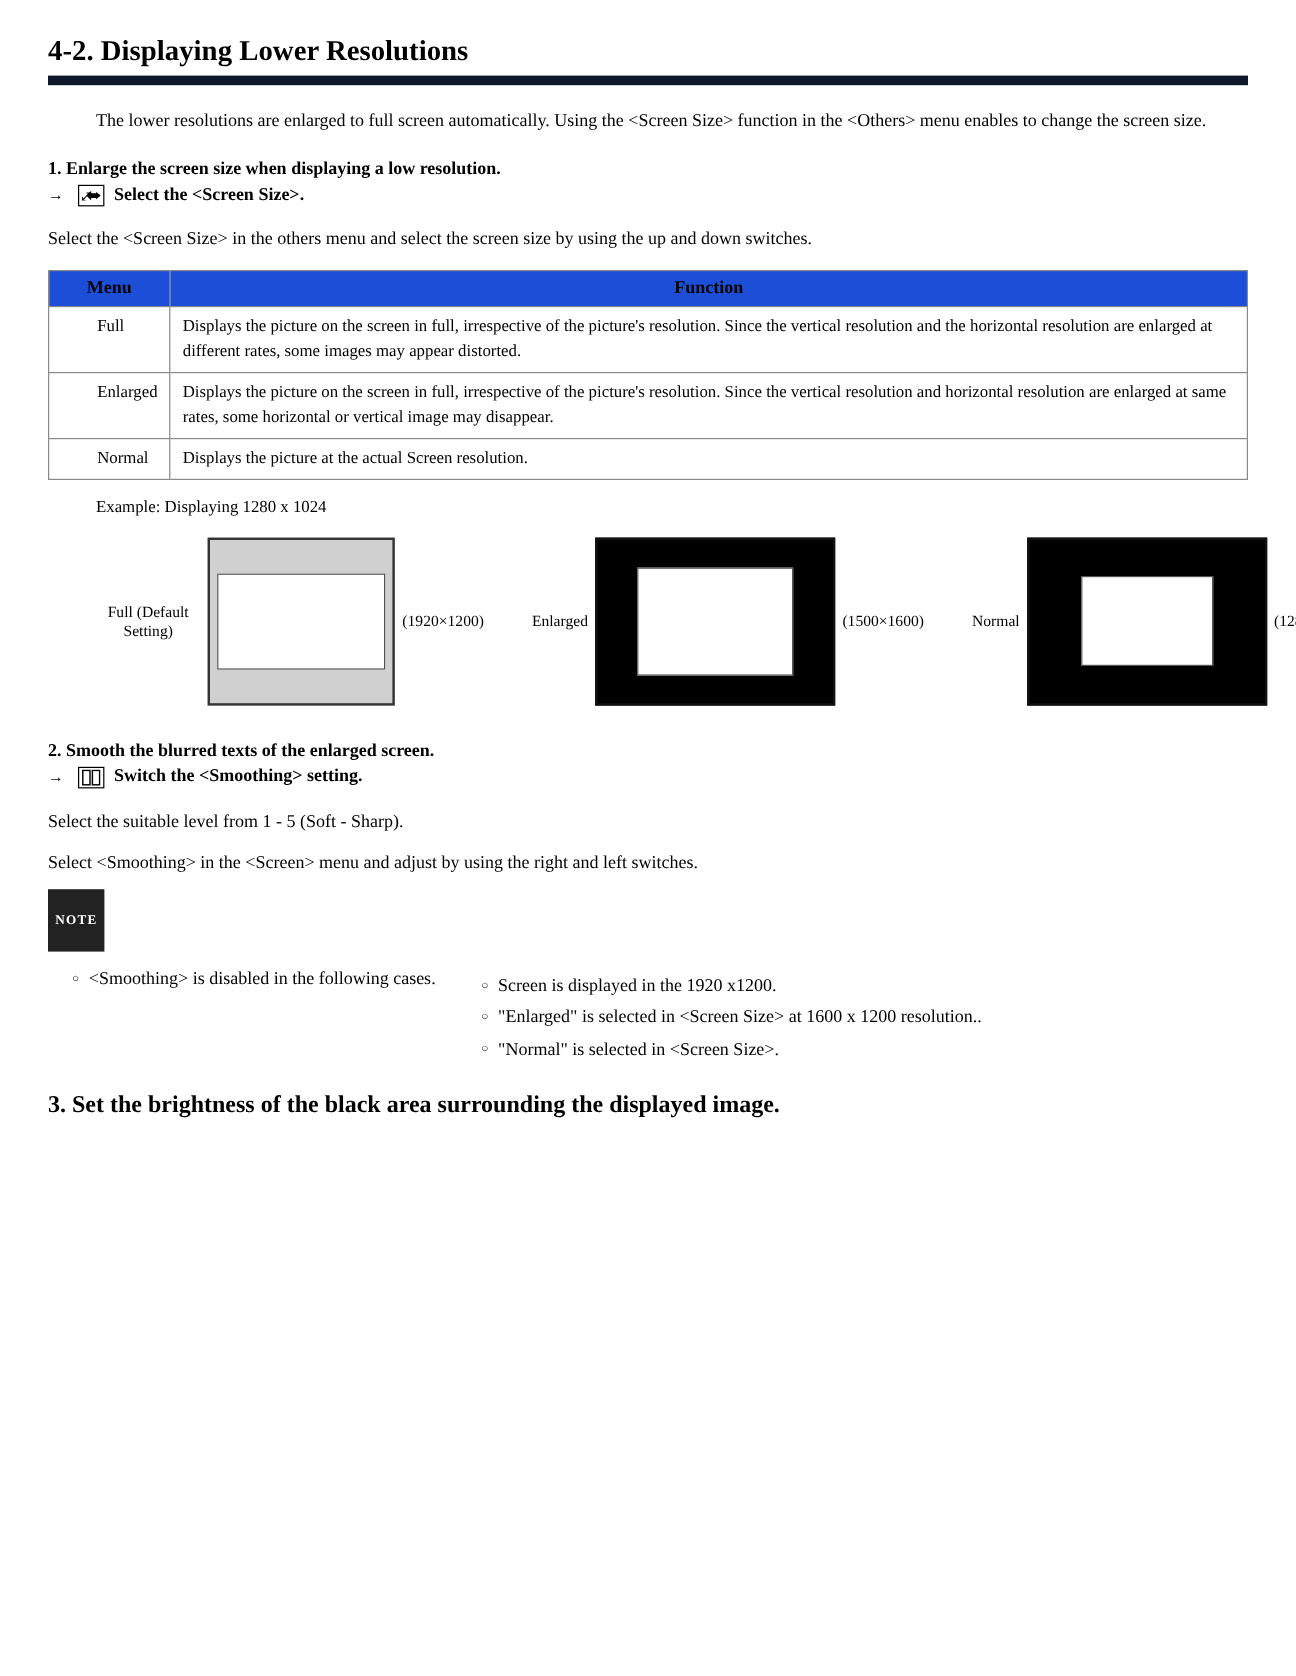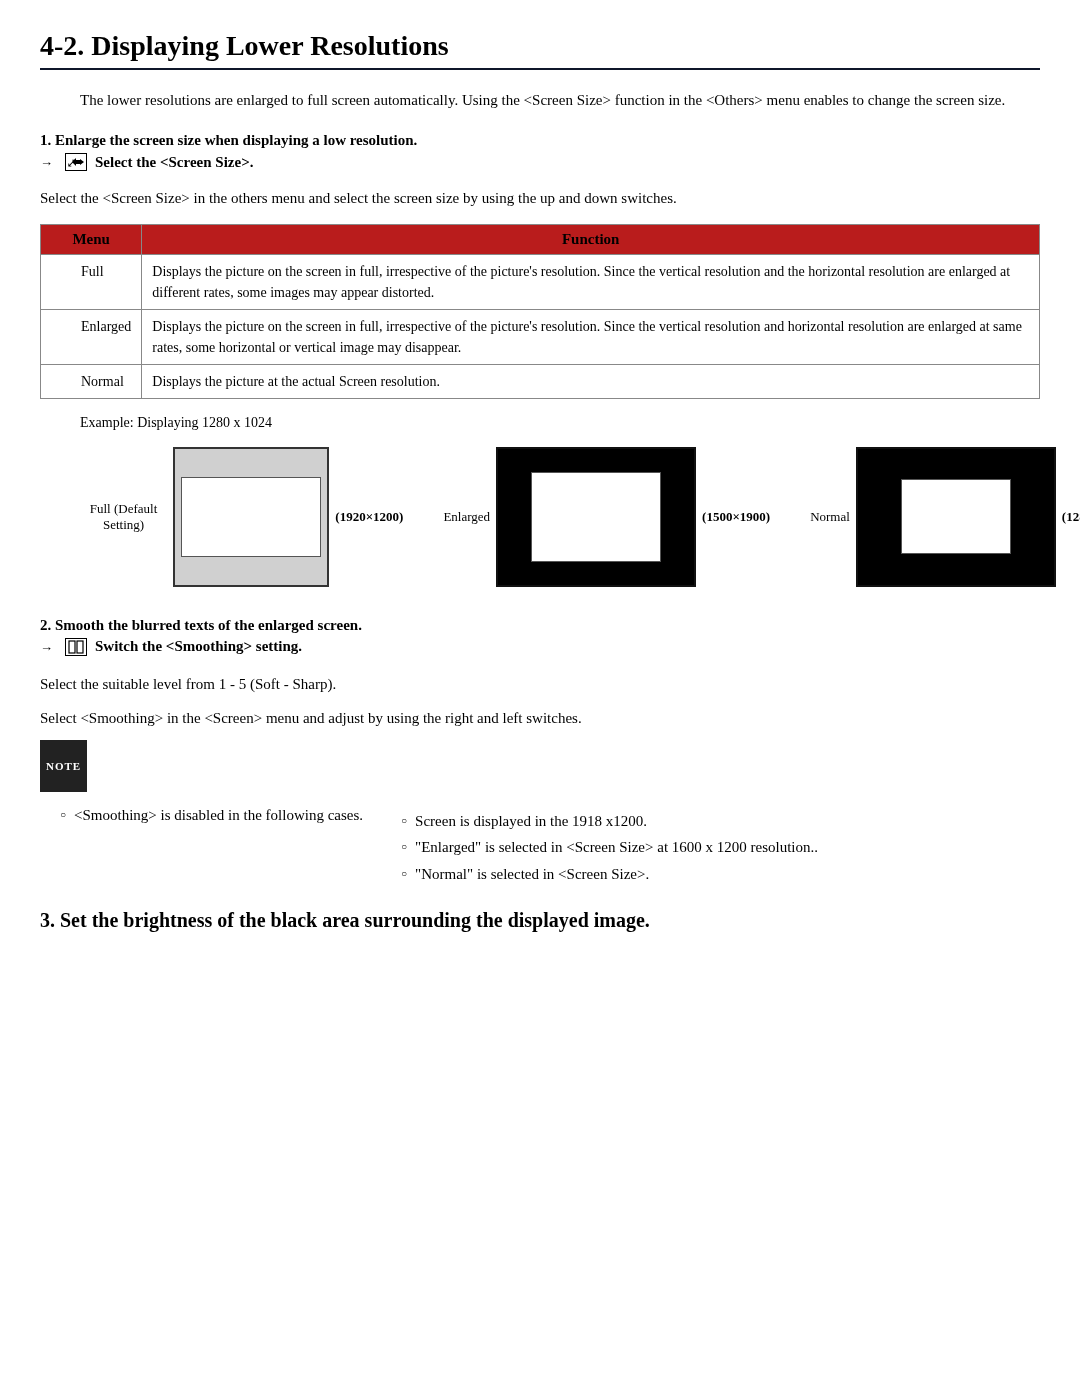--- a/index.html
+++ b/index.html
@@ -6,23 +6,23 @@
     body {
       background: #fff;
       font-family: Times New Roman, Times, serif;
       font-size: 15px;
       color: #000;
       padding: 30px 40px;
       width: 1080px;
       min-height: 1397px;
     }
     h1 {
-      font-size: 28px;
-      font-weight: bold;
-      border-bottom: 2px solid #0f172a;
+      font-size: 24px;
+      font-weight: bold;
+      border-bottom: 8px solid #0f172a;
       padding-bottom: 6px;
       margin-bottom: 18px;
     }
     .intro-text {
       margin-left: 40px;
       margin-bottom: 20px;
       line-height: 1.6;
     }
     .section-heading {
       font-size: 15px;
@@ -64,21 +64,21 @@
       margin-bottom: 14px;
       line-height: 1.5;
     }
     
     table.menu-table {
       width: 100%;
       border-collapse: collapse;
       margin-bottom: 16px;
     }
     table.menu-table th {
-      background: #b91c1c;
+      background: #1d4ed8;
       border: 1px solid #888;
       padding: 6px 10px;
       font-weight: bold;
       text-align: center;
       font-size: 15px;
     }
     table.menu-table th.menu-col {
       width: 80px;
     }
     table.menu-table td {
@@ -111,21 +111,20 @@
       flex-direction: row;
       align-items: center;
       gap: 6px;
     }
     .display-label {
       font-size: 13px;
       text-align: center;
     }
     .display-caption {
       font-size: 13px;
-      font-weight: bold;
     }
     
     .screen-full {
       width: 200px;
       height: 140px;
       border: 2px solid #333;
       background: #d0d0d0;
       display: flex;
       align-items: center;
       justify-content: center;
@@ -286,21 +285,21 @@
       <div class="inner-rect"></div>
     </div>
     <span class="display-caption">(1920×1200)</span>
   </div>
 
   <div class="display-item">
     <span class="display-label">Enlarged</span>
     <div class="screen-enlarged">
       <div class="inner-rect"></div>
     </div>
-    <span class="display-caption">(1500×1900)</span>
+    <span class="display-caption">(1500×1600)</span>
   </div>
 
   <div class="display-item">
     <span class="display-label">Normal</span>
     <div class="screen-normal">
       <div class="inner-rect"></div>
     </div>
     <span class="display-caption">(1280×1024)</span>
   </div>
 
@@ -321,21 +320,21 @@
   <p class="smooth-text">Select the suitable level from 1 - 5 (Soft - Sharp).</p>
   <p class="smooth-text">Select &lt;Smoothing&gt; in the &lt;Screen&gt; menu and adjust by using the right and left switches.</p>
 
   <div class="note-box">NOTE</div>
 
   <ul class="note-list" id="note-list">
   <li>
         <span>&lt;Smoothing&gt; is disabled in the following cases.</span>
         <ul class="note-sublist">
           <li>
-            <span>Screen is displayed in the 1918 x1200.</span>
+            <span>Screen is displayed in the 1920 x1200.</span>
           </li>
           <li>
             <span>"Enlarged" is selected in &lt;Screen Size&gt; at 1600 x 1200 resolution..</span>
           </li>
           <li>
             <span>"Normal" is selected in &lt;Screen Size&gt;.</span>
           </li>
         </ul>
       </li>
     </ul>

